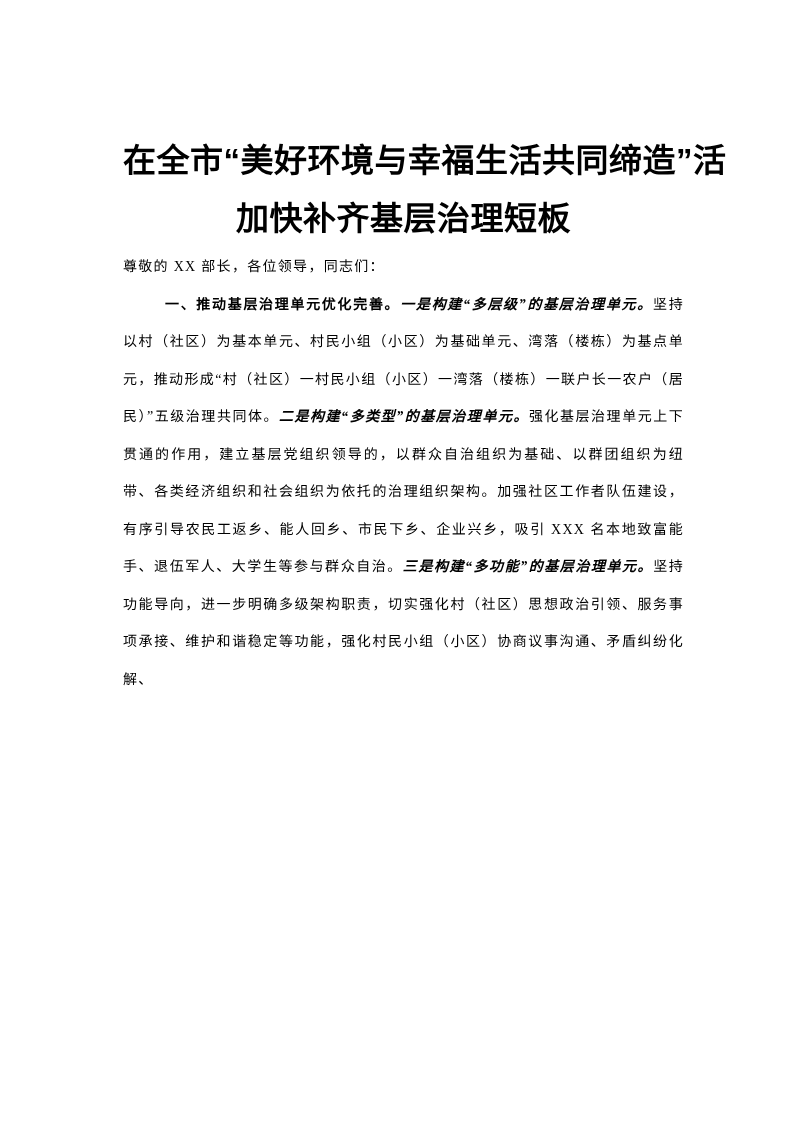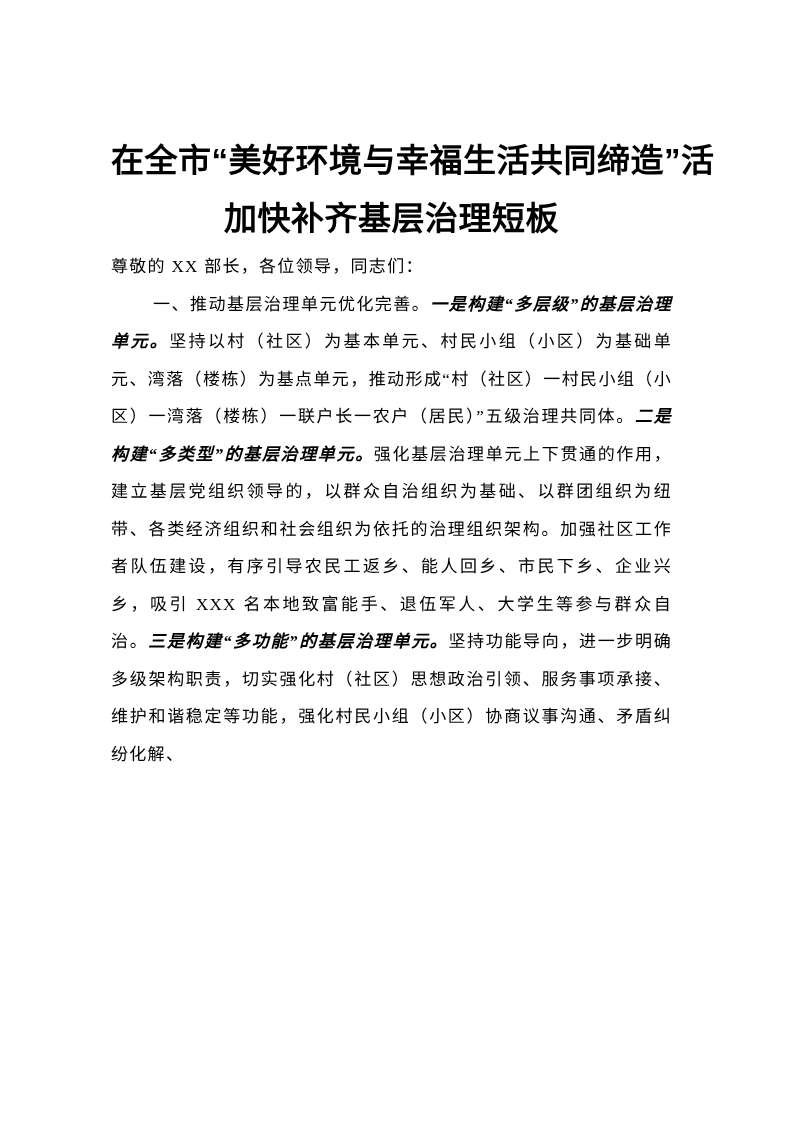--- a/index.html
+++ b/index.html
@@ -10,59 +10,59 @@
   .page {
     position: relative;
     width: 793px;
     height: 1122px;
     background: #ffffff;
     color: #000000;
     overflow: hidden;
   }
   .content {
     position: absolute;
-    left: 111px;
+    left: 123px;
     top: 132px;
     width: 561px;
   }
   .doc-title {
     margin: 0;
     font-family: "Liberation Sans", "DejaVu Sans", sans-serif;
     font-weight: 700;
     font-size: 33px;
     line-height: 58px;
     text-align: center;
     letter-spacing: 0.5px;
   }
   .title-line {
     display: block;
     white-space: nowrap;
   }
   .body-text {
     font-family: "Liberation Serif", "DejaVu Serif", serif;
-    font-size: 17px;
+    font-size: 14px;
     line-height: 37.5px;
     letter-spacing: 1.3px;
     text-align: justify;
     text-justify: inter-character;
   }
   p.body-para {
     margin: 0;
     padding: 0;
   }
   p.para-indent {
     text-indent: 42px;
   }
   .run-normal {
     font-weight: 400;
     font-style: normal;
   }
   .run-heading {
     font-family: "Liberation Sans", "DejaVu Sans", sans-serif;
-    font-weight: 400;
+    font-weight: 700;
     font-style: normal;
   }
   .run-emphasis {
     font-weight: 700;
     font-style: italic;
   }
 </style>
 </head>
 <body>
 

